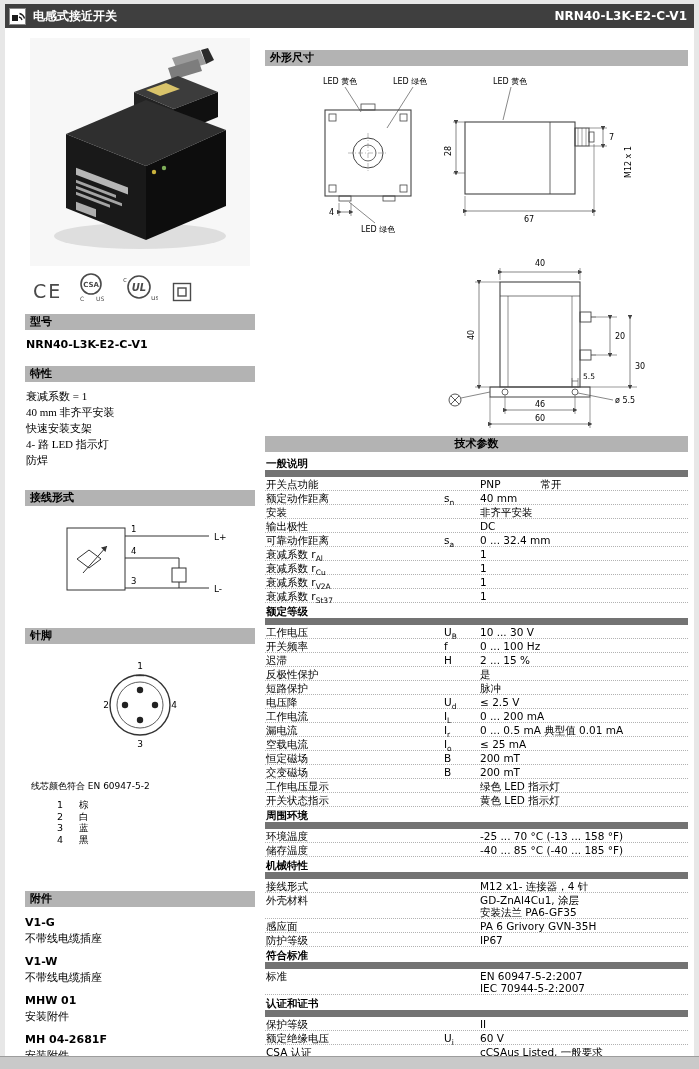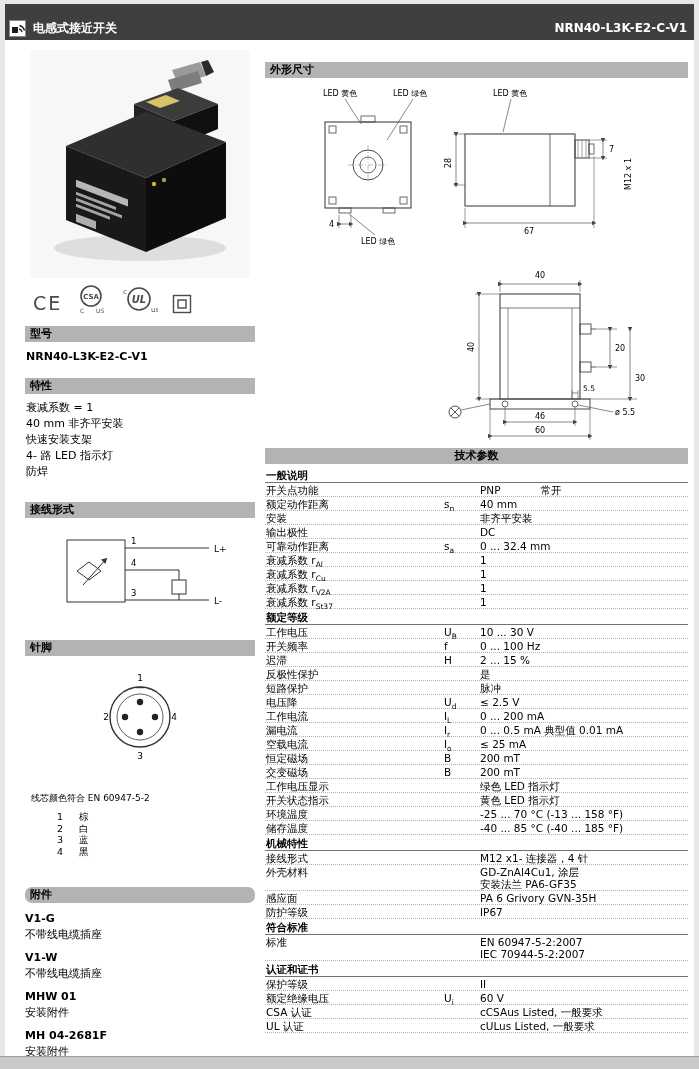--- a/index.html
+++ b/index.html
@@ -5,54 +5,54 @@
   html,body{margin:0;padding:0;}
   body{
     width:699px;height:1069px;position:relative;overflow:hidden;
     background:#e7e7e7;color:#000;
     font-family:"DejaVu Sans","Liberation Sans",sans-serif;
   }
   .page{position:absolute;left:5px;top:4px;width:689px;height:1053px;background:#fff;overflow:hidden;}
   .footer-band{position:absolute;left:0;bottom:0;width:699px;height:12px;background:#c9c9c9;border-top:1px solid #9d9d9d;}
 
   
-  .topbar{display:flex;align-items:center;height:24px;background:#3f3f3f;padding:12px 7px 0 4px;}
+  .topbar{display:flex;align-items:center;height:24px;background:#3f3f3f;padding:0 7px 0 4px;}
   .topbar-icon{width:17px;height:17px;flex:none;}
   .topbar-title{color:#fff;font-size:12px;font-weight:bold;margin-left:7px;white-space:nowrap;}
   .topbar-pn{color:#fff;font-size:12px;font-weight:bold;margin-left:auto;white-space:nowrap;}
 
   .cols{display:flex;padding-top:8px;}
   .colL{width:230px;flex:none;padding-left:20px;}
   .colR{flex:1;padding:14px 6px 0 10px;min-width:0;}
 
   .bar{background:#b3b3b3;font-size:11px;font-weight:bold;padding:1px 5px 2px;line-height:13px;}
 
   
   .photo{display:block;margin:2px auto 0;}
   .certs{display:flex;align-items:flex-end;gap:14px;height:32px;margin:4px 0 12px 8px;}
   .ce-mark{font-size:19px;color:#4a4a4a;letter-spacing:2px;line-height:22px;}
   .model-val{font-size:11px;font-weight:bold;margin:8px 0 15px 1px;}
-  .features{margin:6px 0 0;}
+  .features{margin:6px 0 0;font-family:Liberation Serif, serif;}
   .feat{font-size:11px;line-height:16px;padding-left:1px;}
   .wiring{display:block;margin:10px 0 8px 36px;}
   .pinsvg{display:block;margin:14px auto 2px;}
   .pin-note{font-size:9px;margin:30px 0 6px 6px;}
   .wire-colors{margin:3px 0 0 32px;}
   .wc-row{display:flex;font-size:9.5px;line-height:11.5px;}
   .wc-pin{width:22px;}
-  .acc-bar{margin-top:30px;border-radius:7px;}
+  .acc-bar{margin-top:46px;}
   .acc-name{font-size:11px;font-weight:bold;margin-top:9px;}
   .acc-desc{font-size:11px;margin-top:2px;font-family:Liberation Mono, monospace;}
   .mt22{margin-top:22px;}
   .mt26{margin-top:26px;}
 
   
   .dwg{display:block;margin-top:4px;}
   .tech-table{margin-top:3px;}
-  .tt-sec{font-size:10.5px;font-weight:bold;padding:2px 1px 1px;border-bottom:1px solid #737373;line-height:12px;}
+  .tt-sec{font-size:10.5px;font-weight:bold;padding:2px 1px 1px;border-bottom:7px solid #737373;line-height:12px;}
   .tt-row{display:flex;border-bottom:1px dotted #b2b2b2;padding:0.5px 0;}
   .tt-label{width:178px;flex:none;font-size:10.5px;line-height:12px;padding-left:1px;}
   .tt-sym{width:36px;flex:none;font-size:10.5px;line-height:12px;}
   .tt-val{flex:1;font-size:10.5px;line-height:12px;min-width:0;}
   .tt-val-right{margin-left:40px;}
   sub{font-size:7.5px;line-height:0;}
   svg text{font-family:"DejaVu Sans","Liberation Sans",sans-serif;}
 </style>
 </head>
 <body>
@@ -487,20 +487,21 @@
               <div>绿色 LED 指示灯</div>
             </div>
           </div>
           <div class="tt-row">
             <div class="tt-label">开关状态指示</div>
             <div class="tt-sym"></div>
             <div class="tt-val">
               <div>黄色 LED 指示灯</div>
             </div>
           </div>
+          <div class="tt-sec">周围环境</div>
           <div class="tt-row">
             <div class="tt-label">环境温度</div>
             <div class="tt-sym"></div>
             <div class="tt-val">
               <div>-25 ... 70 °C (-13 ... 158 °F)</div>
             </div>
           </div>
           <div class="tt-row">
             <div class="tt-label">储存温度</div>
             <div class="tt-sym"></div>

